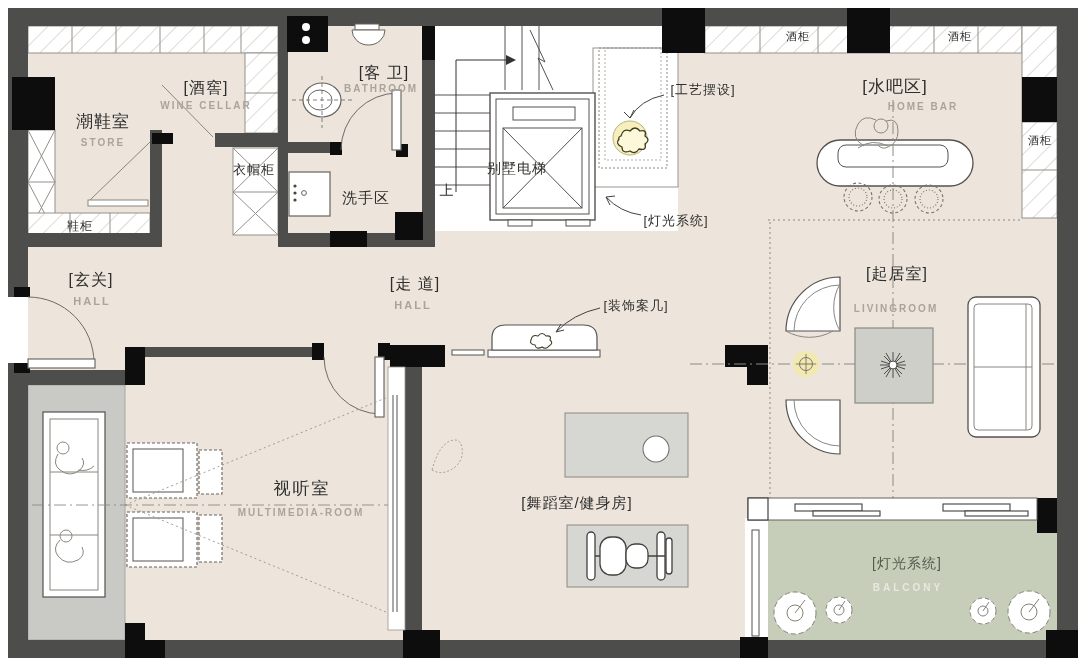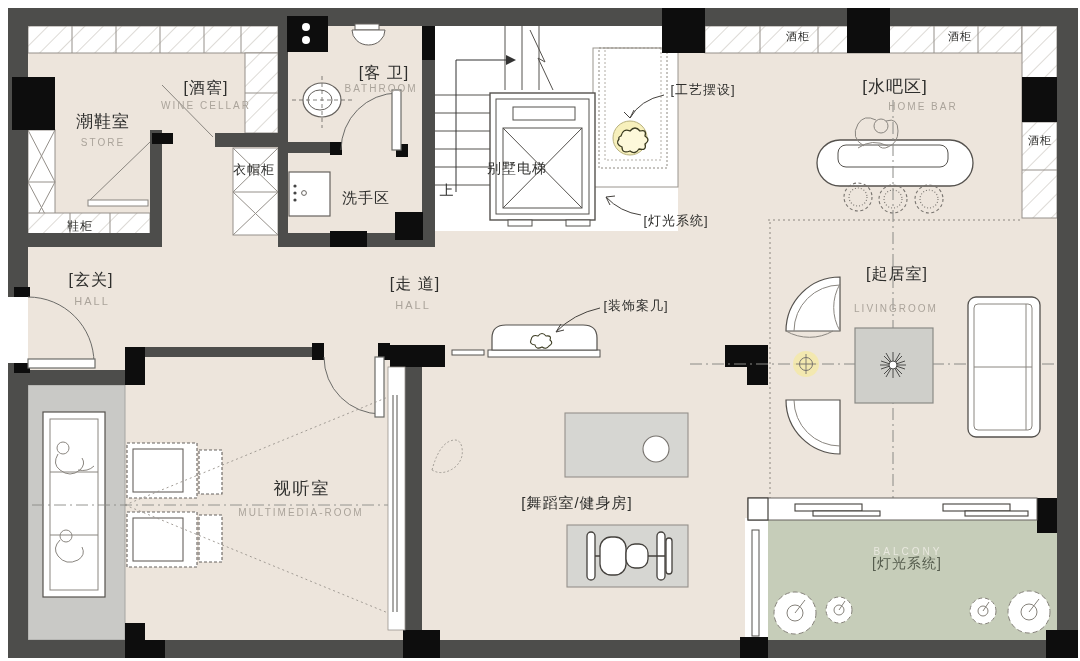--- a/index.html
+++ b/index.html
@@ -1,21 +1,21 @@
 <!DOCTYPE html>
 <html><head>
 <meta charset="utf-8">
 <style>
   html,body{margin:0;padding:0;background:#ffffff;}
   .stage{position:relative;width:1080px;height:661px;background:#fff;overflow:hidden;
          font-family:"Liberation Sans","DejaVu Sans",sans-serif;}
   .stage svg{position:absolute;left:0;top:0;}
   .lbl{position:absolute;transform:translate(-50%,-50%);white-space:nowrap;line-height:1;}
   .cn{color:#2e2e2c;font-weight:500;letter-spacing:1px;}
-  .en{color:#aba49b;font-weight:400;letter-spacing:2px;}
+  .en{color:#aba49b;font-weight:700;letter-spacing:2px;}
   .cy-cn{color:#555c4d;}
   .cy-en{color:#e9e8df;letter-spacing:3px;}
 </style>
 </head>
 <body>
 
 <div class="stage">
 <svg width="1080" height="661" viewBox="0 0 1080 661">
   <defs>
     <pattern id="hatch" width="13" height="13" patternTransform="rotate(45)" patternUnits="userSpaceOnUse">
@@ -295,14 +295,14 @@
   <div class="lbl en" style="left:92px;top:301px;font-size:11px;">HALL</div>
   <div class="lbl cn" style="left:415px;top:284px;font-size:16px;">[走 道]</div>
   <div class="lbl en" style="left:413px;top:305px;font-size:11px;">HALL</div>
   <div class="lbl cn" style="left:636px;top:305px;font-size:13px;">[装饰案几]</div>
   <div class="lbl cn" style="left:897px;top:274px;font-size:16px;">[起居室]</div>
   <div class="lbl en" style="left:896px;top:309px;font-size:10px;">LIVINGROOM</div>
   <div class="lbl cn" style="left:302px;top:488px;font-size:17px;letter-spacing:2px;">视听室</div>
   <div class="lbl en" style="left:301px;top:513px;font-size:10px;">MULTIMEDIA-ROOM</div>
   <div class="lbl cn" style="left:577px;top:502px;font-size:15px;">[舞蹈室/健身房]</div>
   <div class="lbl cn cy-cn" style="left:907px;top:563px;font-size:14px;">[灯光系统]</div>
-  <div class="lbl en cy-en" style="left:908px;top:552px;font-size:10px;">BALCONY</div>
+  <div class="lbl en cy-en" style="left:908px;top:588px;font-size:10px;">BALCONY</div>
 </div>
 
 </body></html>

